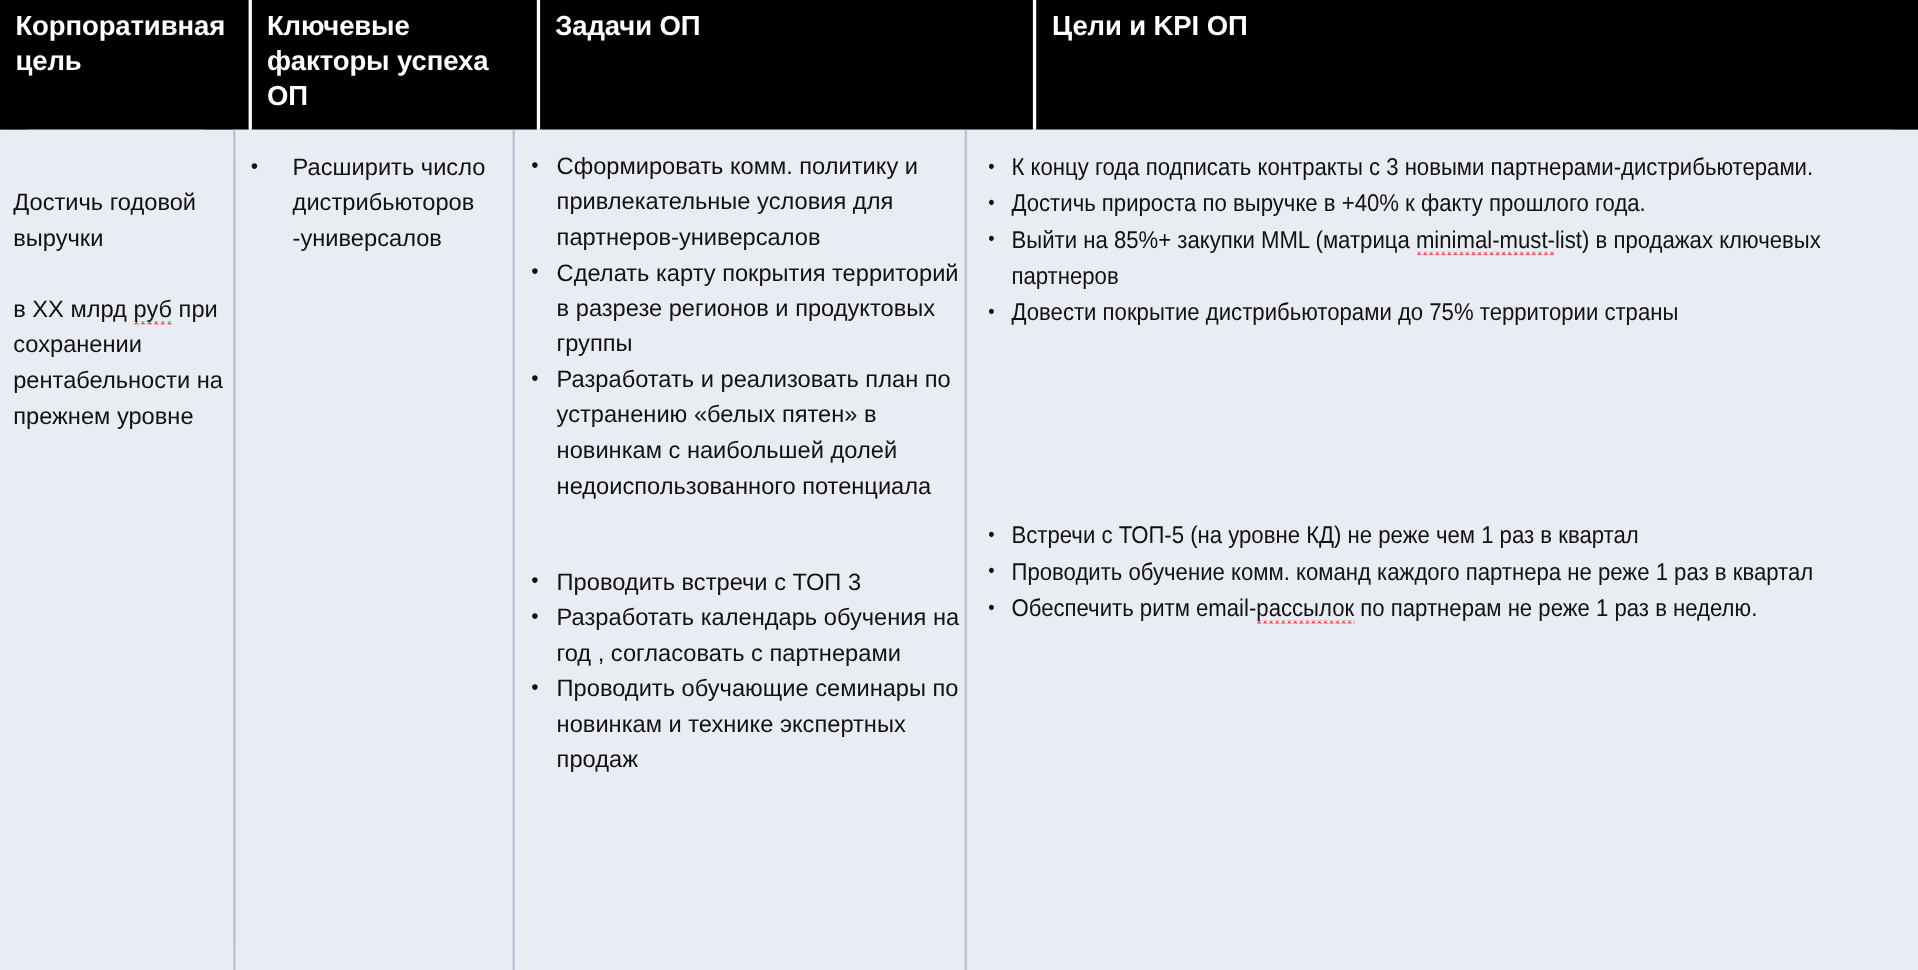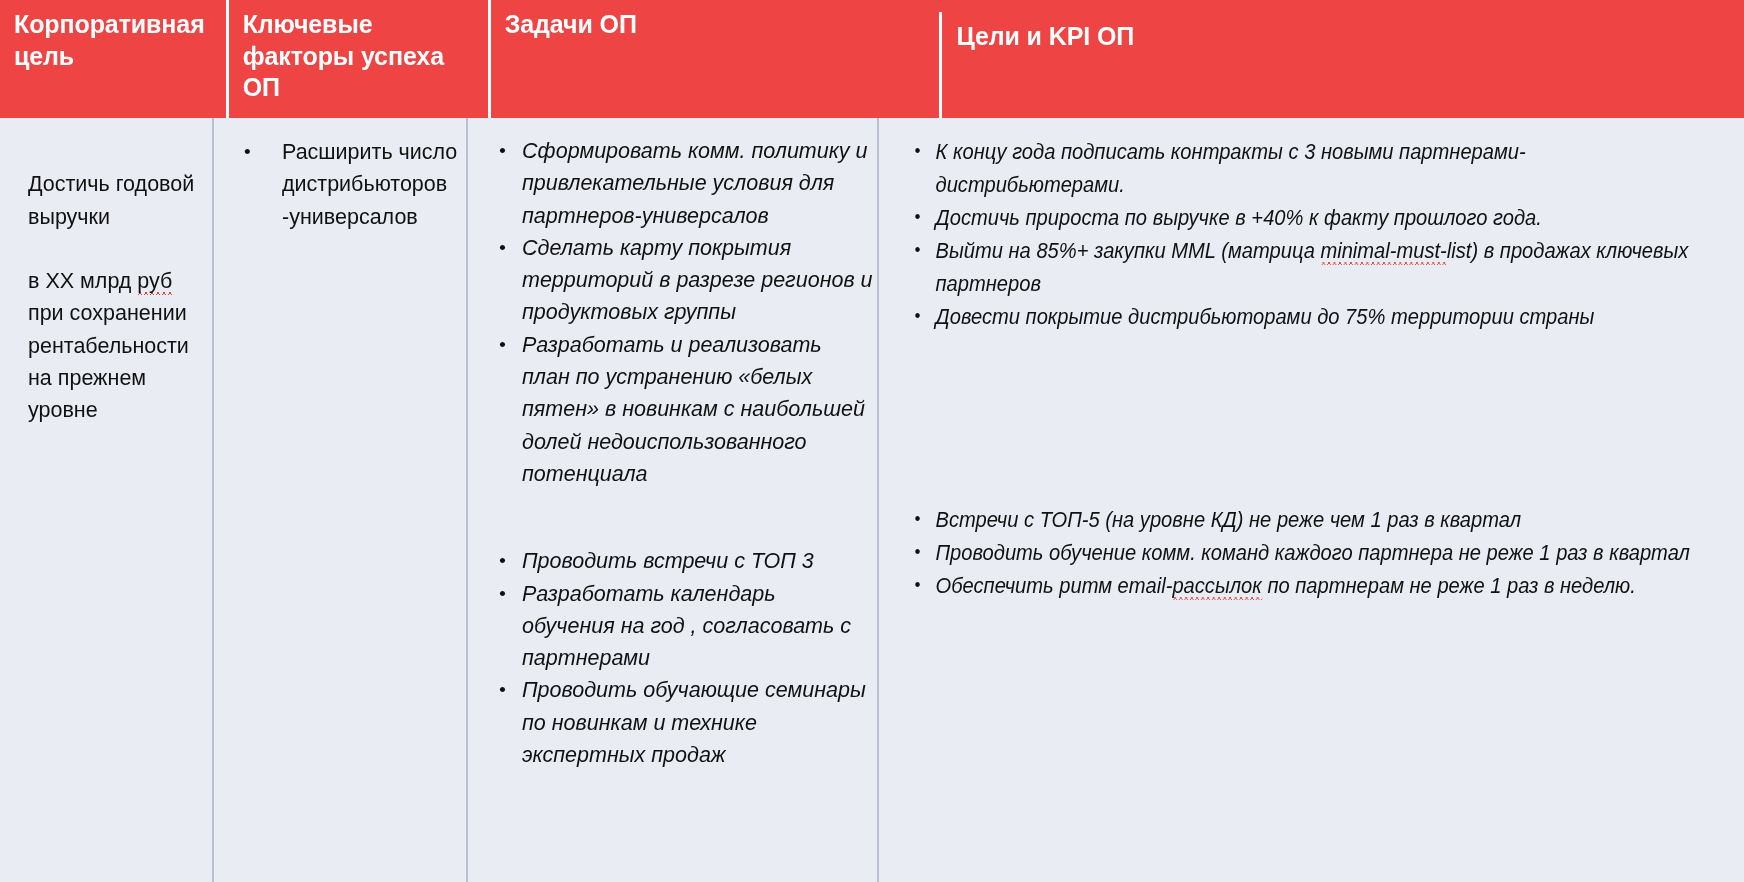--- a/index.html
+++ b/index.html
@@ -12,51 +12,50 @@
   #page {
     position: relative;
     width: 1744px; height: 882px;
     background: #e9ecf3;
   }
 
   
   .header-row {
     position: absolute; left: 0; top: 0;
     width: 1744px; height: 118px;
-    background: #ef4444;
+    background: #000000;
     display: flex;
   }
   .header-cell {
     height: 118px;
     padding: 9px 0 0 14px;
     color: #ffffff;
     font-weight: bold;
     font-size: 25px;
     line-height: 31.5px;
     letter-spacing: -0.1px;
     position: relative;
   }
   .header-cell + .header-cell { border-left: 3px solid #ffffff; }
   .hc1 { width: 236px; }
   .hc2 { width: 274px; }
   .hc3 { width: 473px; }
-  .hc4 { width: 843px; margin-top: 12px; }
+  .hc4 { width: 843px; }
 
   
   .body-row {
     position: absolute; left: 0; top: 118px;
     width: 1744px; height: 764px;
     background: #e9ecf3;
     display: flex;
   }
   .body-cell {
     height: 764px;
     position: relative;
     background: #e9ecf3;
-    padding-left: 16px;
   }
   .body-cell + .body-cell { border-left: 2px solid #b9c0d2; }
   .bc1 { width: 212px; border-radius: 27px; }
   .bc2 { width: 254px; }
   .bc3 { width: 411px; }
   .bc4 { width: 843px; }
 
   
   .goal-text {
     padding: 18px 8px 0 12px;
@@ -91,30 +90,29 @@
     font-size: 19px;
   }
   .c2-spacer { height: 283px; }
 
   
   .c3-group { padding: 17px 4px 0 10px; }
   .c3-group > li {
     font-size: 21.5px;
     line-height: 32.3px;
     padding-left: 28px;
-    font-style: italic;
   }
   .c3-group > li::before {
     left: 5px; top: 0;
     font-size: 19px;
   }
   .c3-spacer { height: 55px; }
 
   
-  .c4-group { padding: 17px 10px 0 14px; font-style: italic; }
+  .c4-group { padding: 17px 10px 0 14px; }
   .c4-group > li {
     font-family: "Liberation Sans Narrow", "Liberation Sans", sans-serif;
     font-stretch: condensed;
     font-size: 22px;
     line-height: 33px;
     padding-left: 29px;
     transform: scaleX(0.915);
     transform-origin: left center;
     width: 109%;
   }

